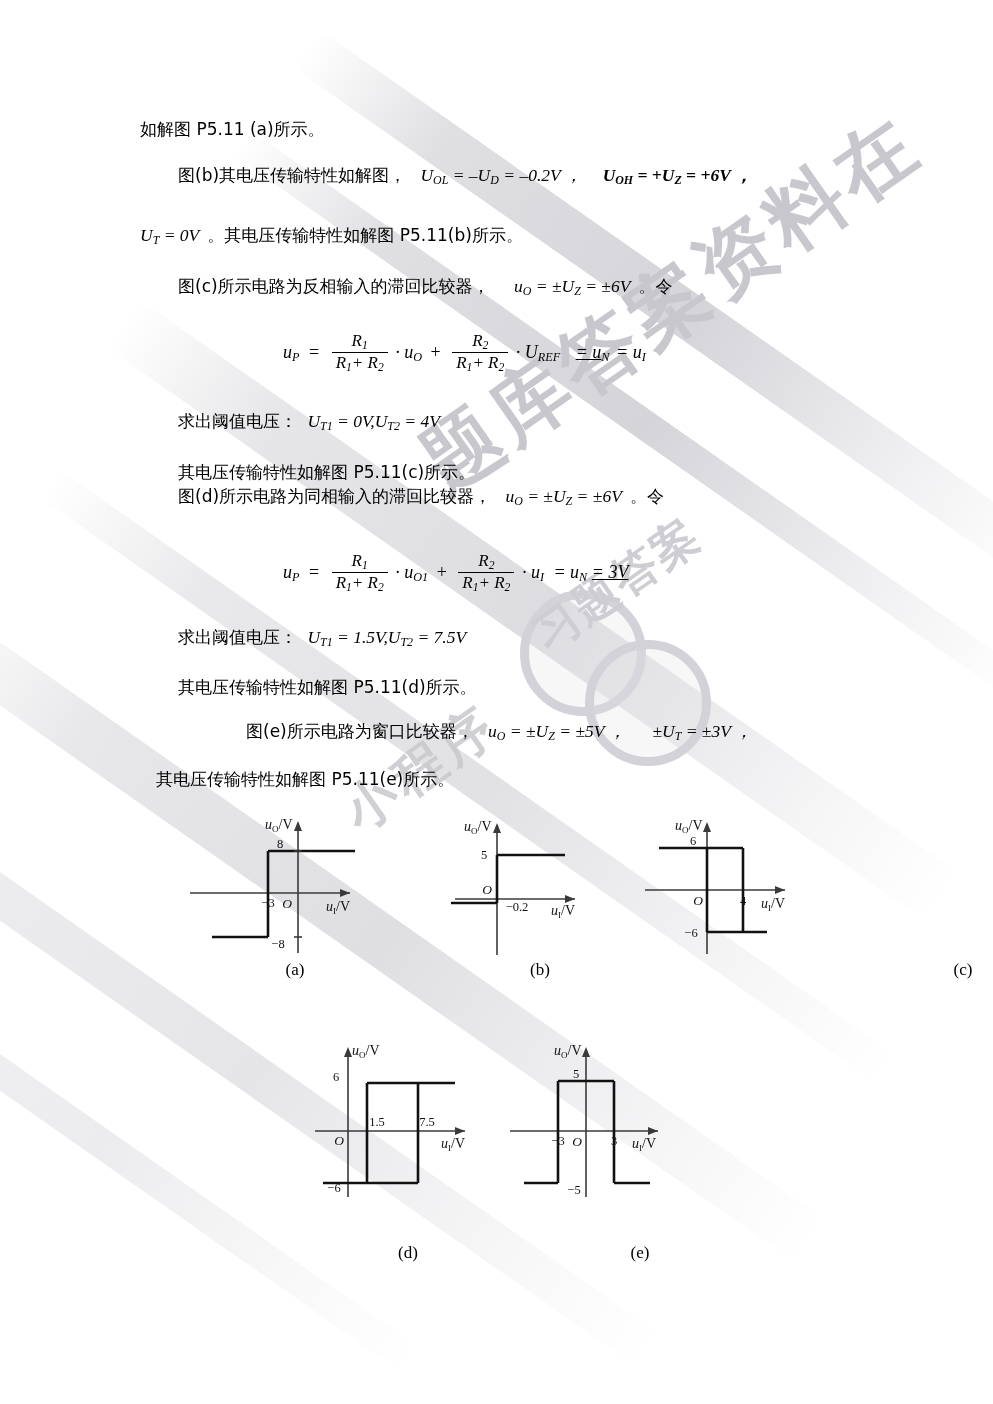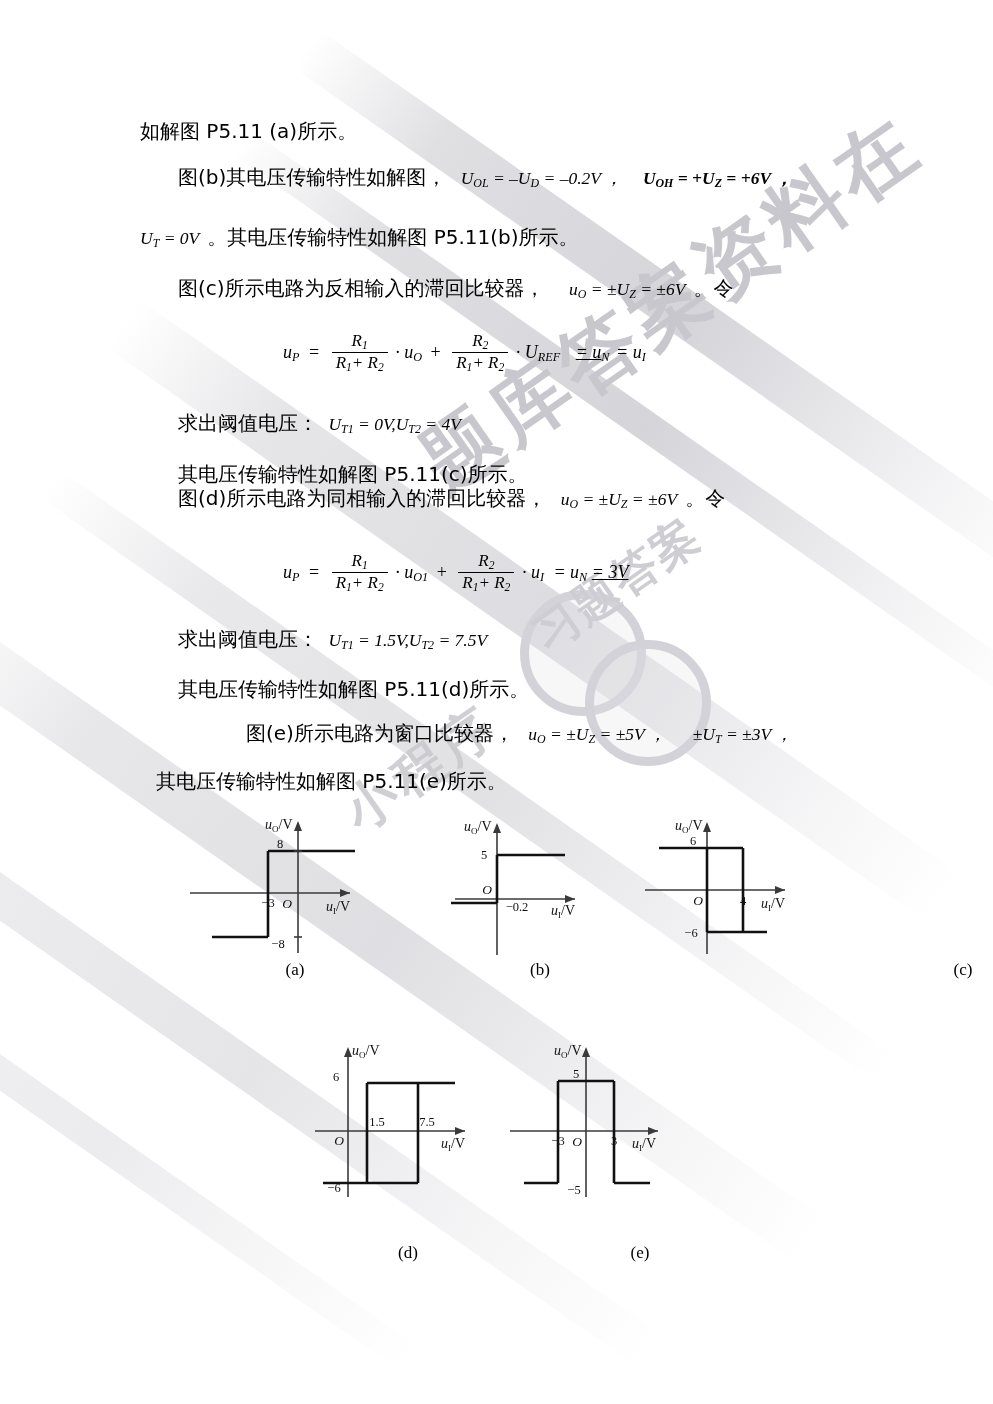--- a/index.html
+++ b/index.html
@@ -46,21 +46,21 @@
 
   
   .content{position:relative;z-index:2;}
   .para{
     position:absolute;
     font-size:17.5px;
     line-height:1.5;
     white-space:nowrap;
     font-family:"Liberation Serif","DejaVu Serif",serif;
   }
-  .cjk{font-family:"DejaVu Sans","Liberation Sans",sans-serif;font-size:20px;margin-top:36px;}
+  .cjk{font-family:"DejaVu Sans","Liberation Sans",sans-serif;font-size:17px;margin-top:36px;}
   .mathi{font-style:italic;font-family:"Liberation Serif","DejaVu Serif",serif;}
   sub{font-size:.68em;vertical-align:-.28em;font-style:italic;}
 
   
   .formula{
     position:absolute;
     font-size:18px;
     white-space:nowrap;
     font-family:"Liberation Serif","DejaVu Serif",serif;
   }

